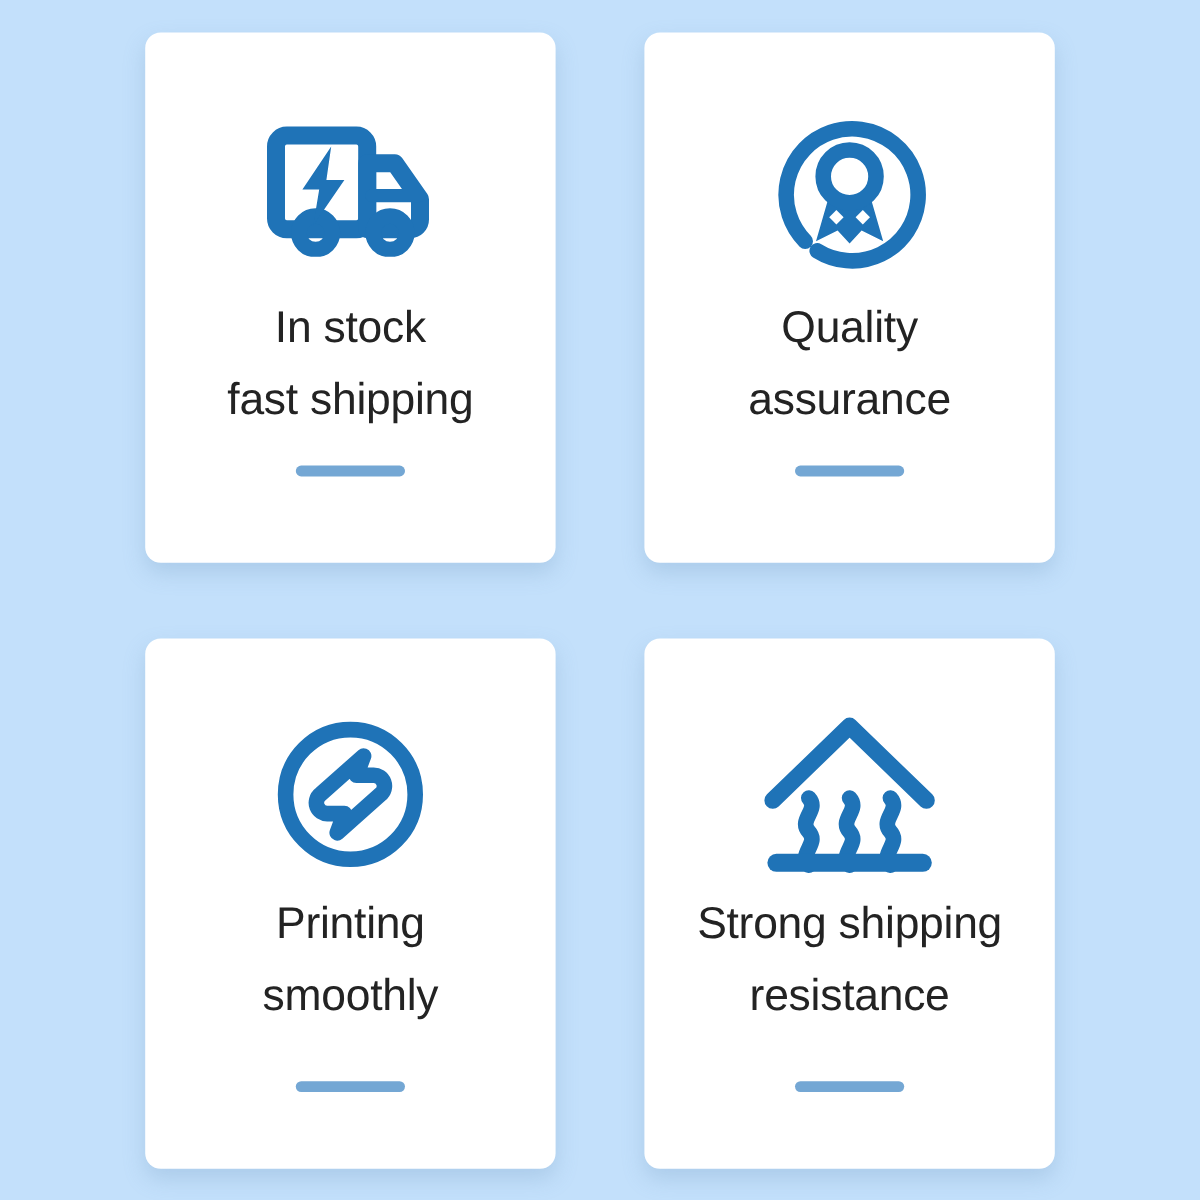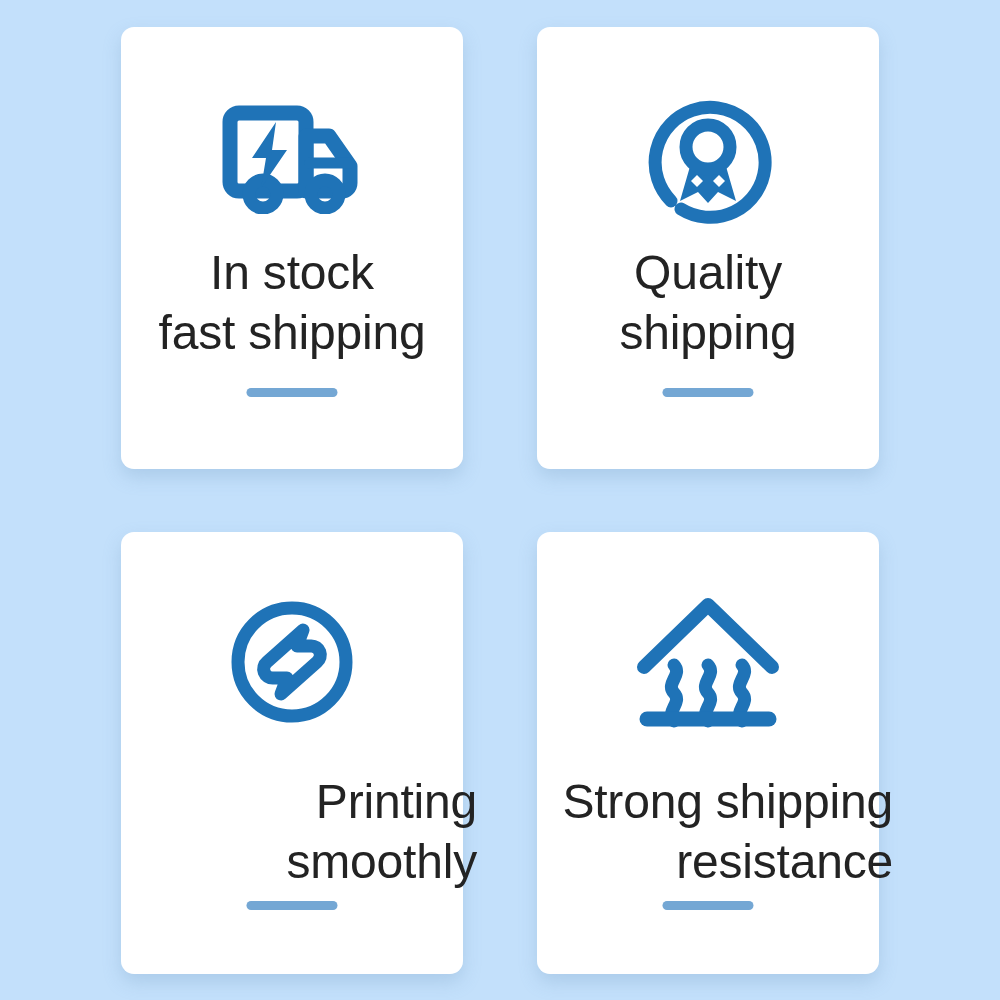--- a/index.html
+++ b/index.html
@@ -51,21 +51,21 @@
   .card-icon svg {
     display: block;
   }
 
   .card-title {
     position: absolute;
     left: -14px;
     right: -14px;
     text-align: center;
     color: #232323;
-    font-size: 48px;
+    font-size: 37px;
     line-height: 60px;
     font-weight: 400;
     letter-spacing: -0.2px;
     white-space: pre-line;
   }
 
   .card-divider {
     position: absolute;
     left: 50%;
     transform: translateX(-50%);
@@ -75,21 +75,21 @@
     background: #74a7d4;
   }
 
   
   .card-r1 .card-icon  { top: 72px; height: 120px; }
   .card-r1 .card-title { top: 216px; }
   .card-r1 .card-divider { top: 361px; }
 
   
   .card-r2 .card-icon  { top: 50px; height: 160px; }
-  .card-r2 .card-title { top: 240px; text-align: right; }
+  .card-r2 .card-title { top: 208px; }
   .card-r2 .card-divider { top: 369px; }
 </style>
 </head>
 <body>
 
 <div class="feature-grid">
 
   <div class="feature-card card-r1">
     <div class="card-icon">
       <svg width="142" height="110" viewBox="0 0 142 110" fill="none" xmlns="http://www.w3.org/2000/svg">
@@ -118,21 +118,21 @@
         <path d="M31 110 A55 55 0 1 1 41 118" stroke="#1f73b7" stroke-width="13" stroke-linecap="round"></path>
 
         <path d="M51 72 L40 110 L58 101 L68 112 L78 101 L96 110 L85 72 Z" fill="#1f73b7"></path>
         <path d="M57 84 L63 90 L57 96 L51 90 Z" fill="#ffffff"></path>
         <path d="M79 84 L85 90 L79 96 L73 90 Z" fill="#ffffff"></path>
 
         <circle cx="68" cy="56" r="22" stroke="#1f73b7" stroke-width="13"></circle>
       </svg>
     </div>
     <div class="card-title">Quality
-shipping</div>
+assurance</div>
     <div class="card-divider"></div>
   </div>
 
   <div class="feature-card card-r2">
     <div class="card-icon">
       <svg width="132" height="132" viewBox="0 0 132 132" fill="none" xmlns="http://www.w3.org/2000/svg">
         <circle cx="66" cy="66" r="54" stroke="#1f73b7" stroke-width="13"></circle>
         <path d="M77 34 L41 66 a9 9 0 0 0 6 16 H61 L55 98 L91 66 a9 9 0 0 0 -6 -16 H71 Z" stroke="#1f73b7" stroke-width="13" stroke-linejoin="round" stroke-linecap="round"></path>
       </svg>
     </div>

